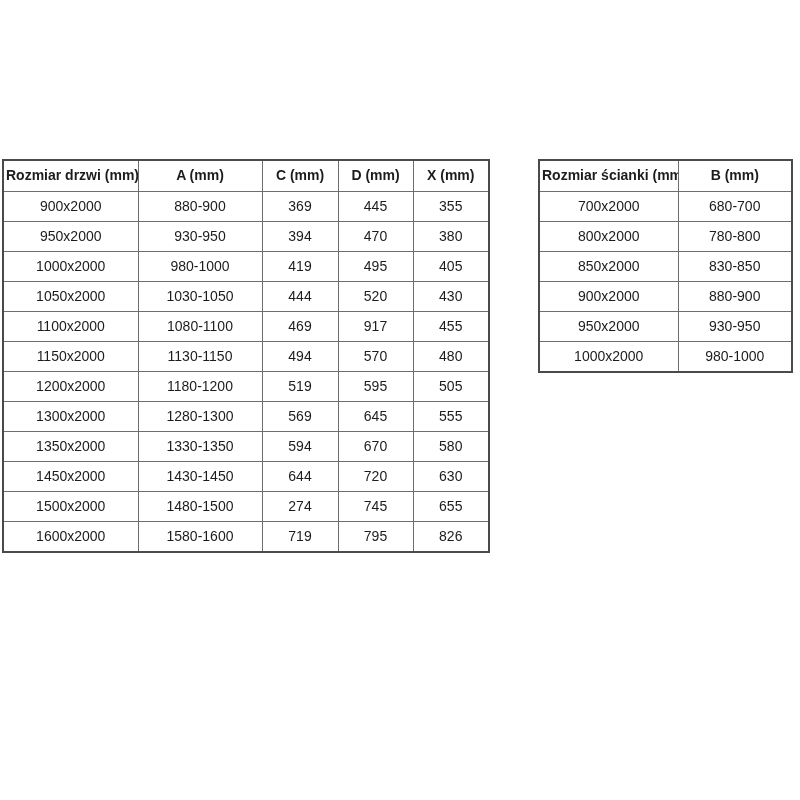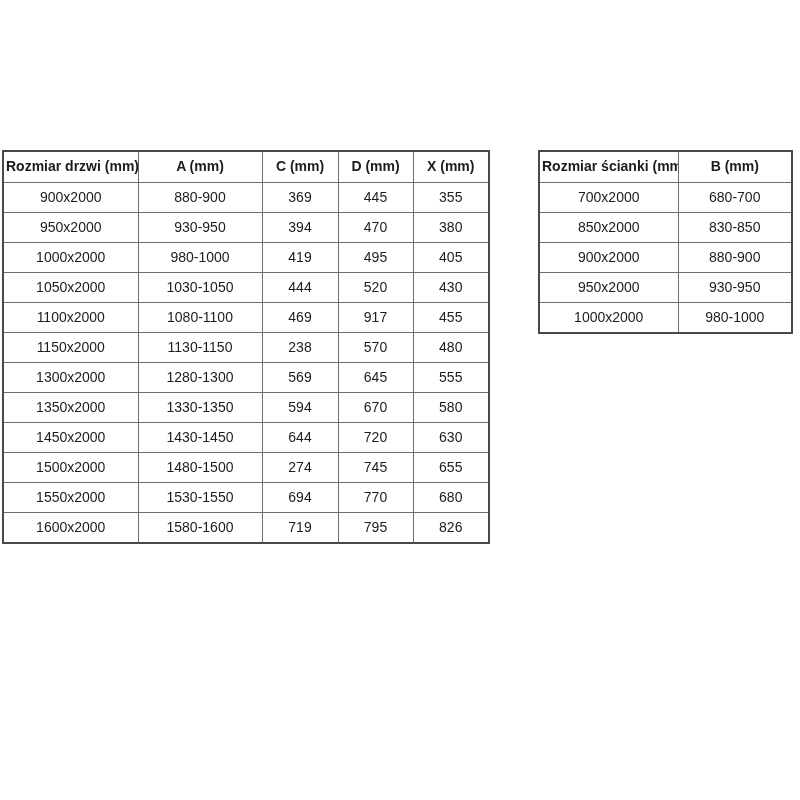--- a/index.html
+++ b/index.html
@@ -10,21 +10,21 @@
   .stage {
     position: relative;
     width: 800px;
     height: 800px;
     background: #ffffff;
     font-family: "Liberation Sans", sans-serif;
     overflow: hidden;
   }
   table.spec-table {
     position: absolute;
-    top: 150px;
+    top: 159px;
     border-collapse: collapse;
     table-layout: fixed;
     border: 2px solid #4a4a4a;
     background: #ffffff;
   }
   #door-table { left: 2px;   width: 486px; }
   #wall-table { left: 538px; width: 253px; }
   .spec-table th, .spec-table td {
     border: 1px solid #6e6e6e;
     text-align: center;
@@ -99,23 +99,30 @@
         <tr>
           <td>1100x2000</td>
           <td>1080-1100</td>
           <td>469</td>
           <td>917</td>
           <td>455</td>
         </tr>
         <tr>
           <td>1150x2000</td>
           <td>1130-1150</td>
-          <td>238</td>
+          <td>494</td>
           <td>570</td>
           <td>480</td>
+        </tr>
+        <tr>
+          <td>1200x2000</td>
+          <td>1180-1200</td>
+          <td>519</td>
+          <td>595</td>
+          <td>505</td>
         </tr>
         <tr>
           <td>1300x2000</td>
           <td>1280-1300</td>
           <td>569</td>
           <td>645</td>
           <td>555</td>
         </tr>
         <tr>
           <td>1350x2000</td>
@@ -132,27 +139,20 @@
           <td>630</td>
         </tr>
         <tr>
           <td>1500x2000</td>
           <td>1480-1500</td>
           <td>274</td>
           <td>745</td>
           <td>655</td>
         </tr>
         <tr>
-          <td>1550x2000</td>
-          <td>1530-1550</td>
-          <td>694</td>
-          <td>770</td>
-          <td>680</td>
-        </tr>
-        <tr>
           <td>1600x2000</td>
           <td>1580-1600</td>
           <td>719</td>
           <td>795</td>
           <td>826</td>
         </tr>
       </tbody>
   </table>
 
   <table class="spec-table" id="wall-table">
@@ -165,20 +165,24 @@
           <th>Rozmiar ścianki (mm)</th>
           <th>B (mm)</th>
         </tr>
     </thead>
     <tbody>
         <tr>
           <td>700x2000</td>
           <td>680-700</td>
         </tr>
         <tr>
+          <td>800x2000</td>
+          <td>780-800</td>
+        </tr>
+        <tr>
           <td>850x2000</td>
           <td>830-850</td>
         </tr>
         <tr>
           <td>900x2000</td>
           <td>880-900</td>
         </tr>
         <tr>
           <td>950x2000</td>
           <td>930-950</td>

